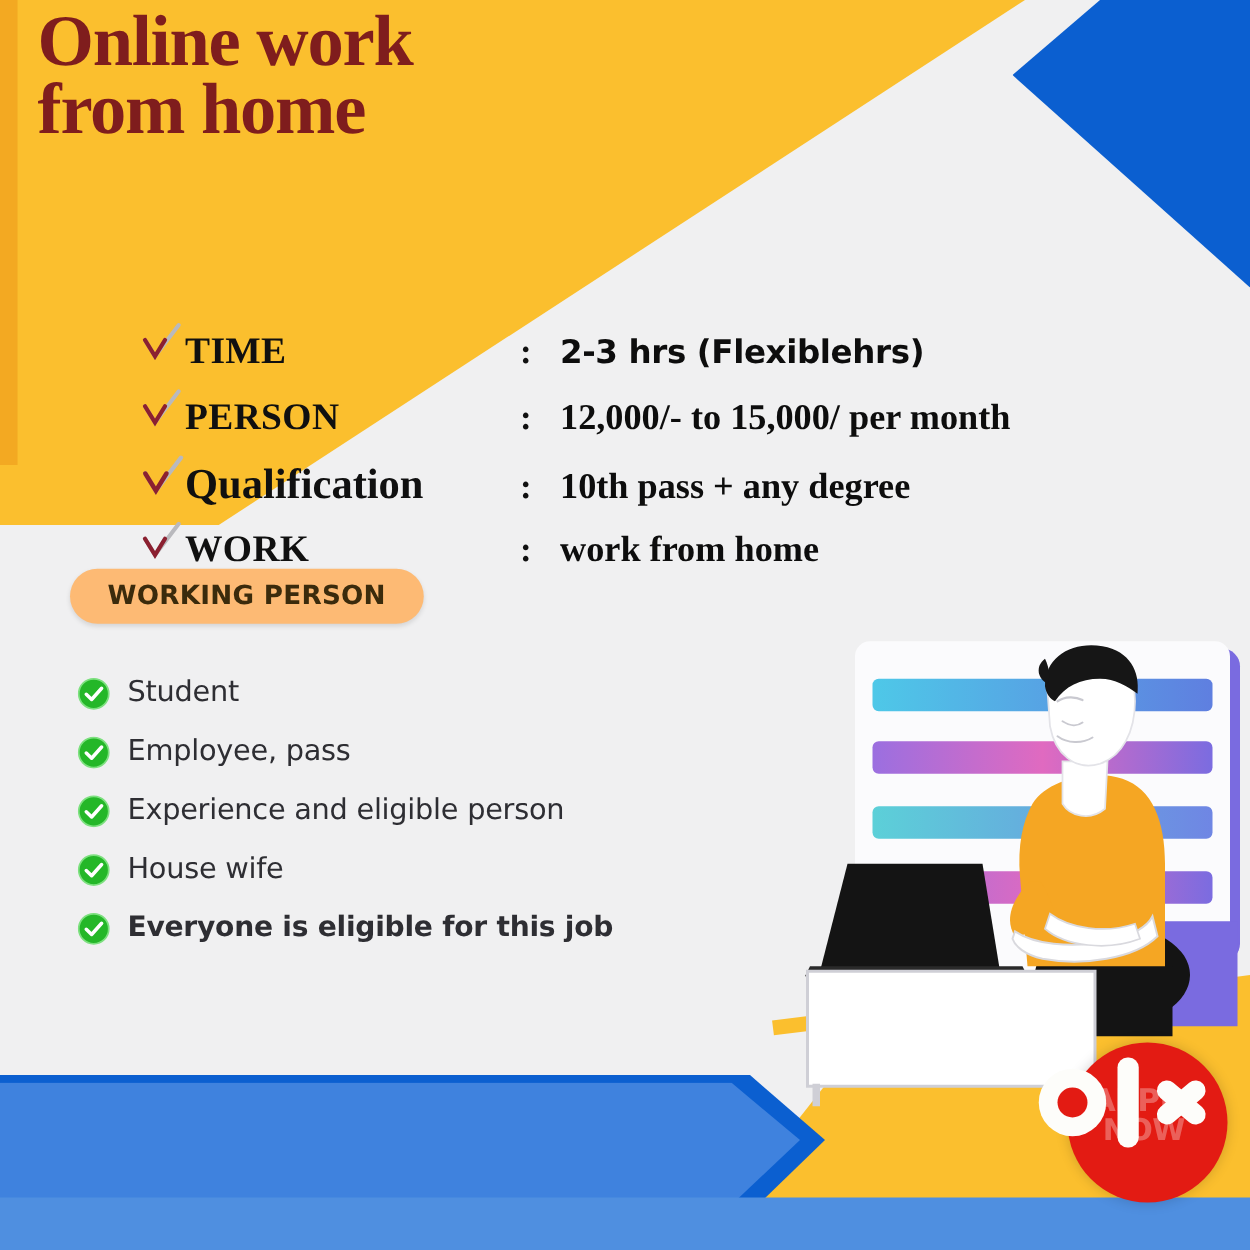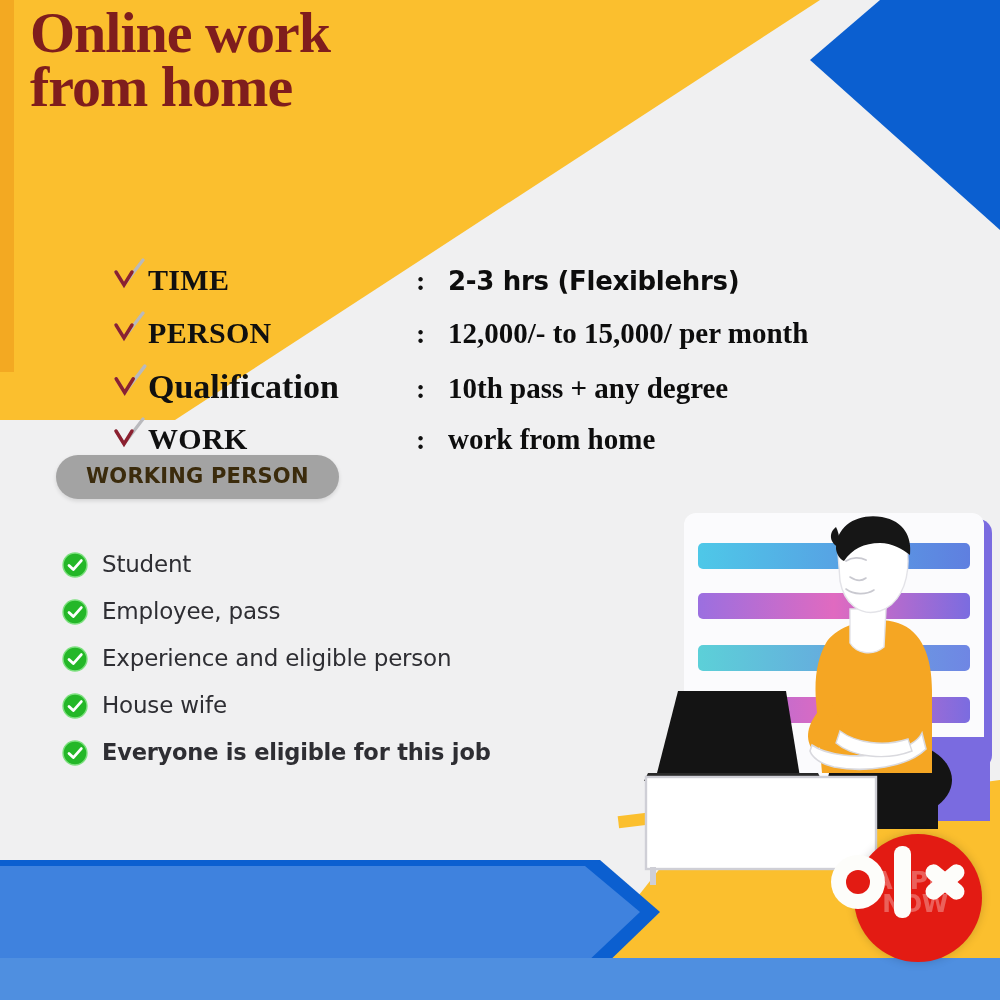--- a/index.html
+++ b/index.html
@@ -118,38 +118,38 @@
     font-size:29px;
     color:#0d0d0d;
     white-space:nowrap;
   }
   .dval.sans{ font-family:"DejaVu Sans", sans-serif; font-size:26px; font-weight:700; letter-spacing:-.3px;}
 
   
   .badge{
     position:absolute; left:56px; top:455px;
     padding:9px 30px 11px 30px;
-    background:#a3a3a3;
+    background:#fdba74;
     border-radius:26px;
     box-shadow:0 2px 4px rgba(0,0,0,.12);
     font-family:"DejaVu Sans", sans-serif;
     font-weight:800;
     font-size:21px;
     letter-spacing:.2px;
     color:#3b2b0c;
     z-index:6;
   }
 
   
   .bullets{
     position:absolute; left:62px; top:530px;
     z-index:6;
   }
   .brow{
-    display:flex; align-items:flex-end;
+    display:flex; align-items:center;
     height:47px;
   }
   .bdot{
     width:26px; height:26px; flex:0 0 26px;
     margin-right:14px;
     position:relative; top:1px;
   }
   .btext{
     font-family:"DejaVu Sans", sans-serif;
     font-size:23px;

